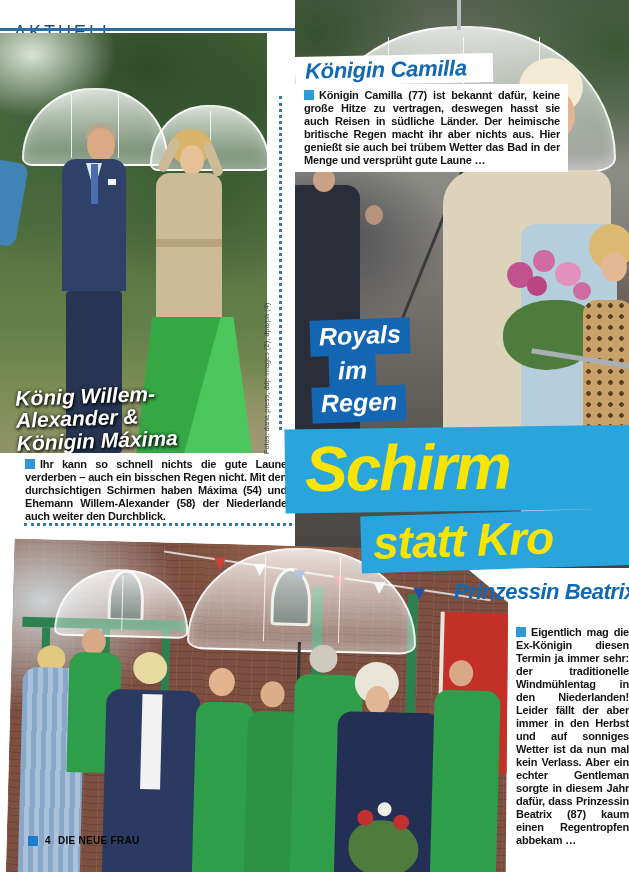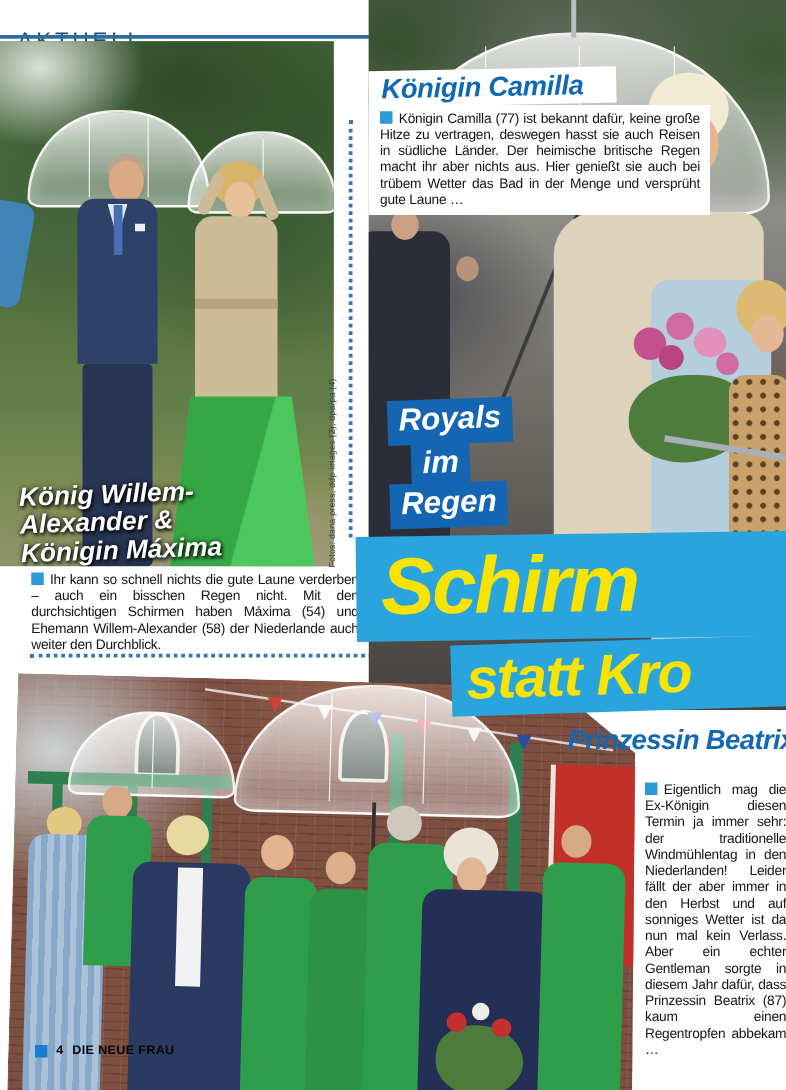--- a/index.html
+++ b/index.html
@@ -44,21 +44,21 @@
     background:
       radial-gradient(ellipse 160px 130px at 6% 6%,#33512c,rgba(51,81,44,0) 75%),
       radial-gradient(ellipse 200px 160px at 96% 8%,#3a5a33,rgba(58,90,51,0) 75%),
       radial-gradient(ellipse 160px 120px at 10% 42%,#4b4b52,rgba(75,75,82,0) 75%),
       radial-gradient(ellipse 140px 110px at 90% 55%,#6a5a50,rgba(106,90,80,0) 70%),
       linear-gradient(180deg,#55604e 0%,#76796e 18%,#8c8c86 30%,#7c7a74 45%,#6b6762 62%,#575350 80%,#454240 100%);}
   .camilla-strip{left:295px;top:55px;width:198px;height:29px;background:#fff;transform:rotate(-1.2deg);}
   .camilla-heading{left:305px;top:57px;color:#1168b4;font-style:italic;font-weight:bold;font-size:22px;
                    letter-spacing:-.3px;white-space:nowrap;transform:rotate(-1.2deg);}
   .camilla-box{left:295px;top:84px;width:273px;height:88px;background:#fff;}
-  .bodytext{font-size:11px;font-weight:normal;line-height:1.18;color:#141414;text-align:justify;
+  .bodytext{font-size:11px;font-weight:bold;line-height:1.18;color:#141414;text-align:justify;
             letter-spacing:-.2px;}
   .bullet{display:inline-block;width:10px;height:10px;background:#2b9ad6;margin-right:5px;
           vertical-align:-1px;}
 
   
   .kbox{position:absolute;background:#1566b2;color:#fff;font-style:italic;font-weight:bold;
         font-size:25px;line-height:1;padding:4px 9px 7px;transform:rotate(-2deg);}
   .k1{left:310px;top:319px;}
   .k2{left:329px;top:354px;}
   .k3{left:312px;top:386px;}

